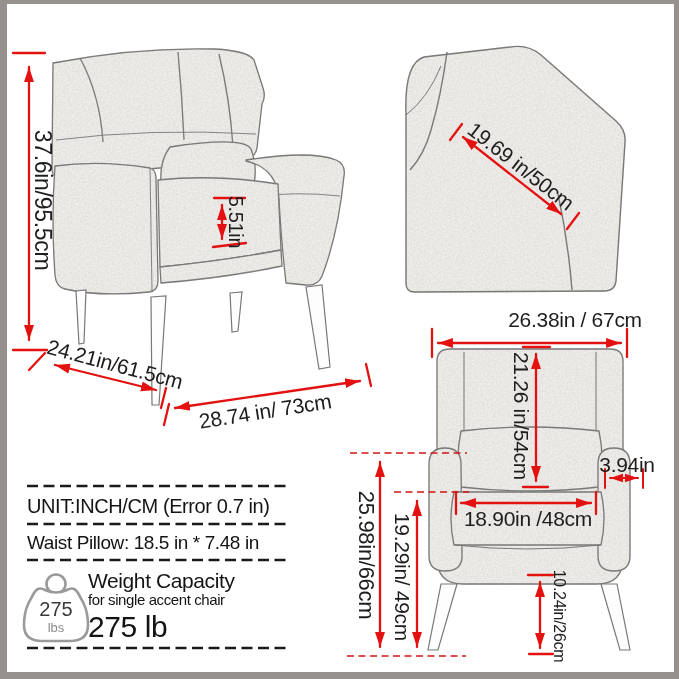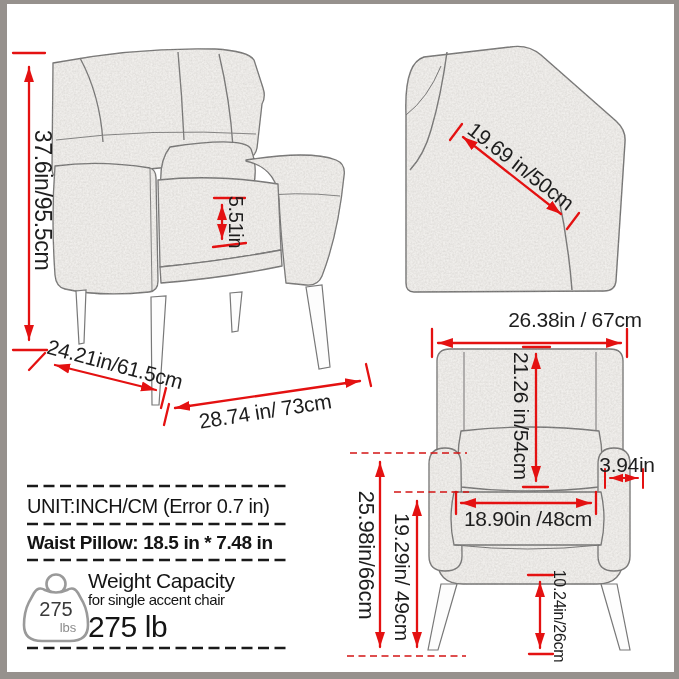--- a/index.html
+++ b/index.html
@@ -212,23 +212,23 @@
 <div class="lbl" style="left:528px;top:518px;font-size:21px;">18.90in /48cm</div>
 
 <div class="lbl vert" style="left:366px;top:555px;font-size:22px;">25.98in/66cm</div>
 
 <div class="lbl vert" style="left:402px;top:577px;font-size:21px;">19.29in/ 49cm</div>
 
 <div class="lbl vert" style="left:559px;top:616px;font-size:16px;">10.24in/26cm</div>
 
 <div class="info" style="left:27px;top:496px;font-size:20px;">UNIT:INCH/CM (Error 0.7 in)</div>
 
-<div class="info" style="left:27px;top:533px;font-size:19px;font-weight:bold;">Waist Pillow: 18.5 in * 7.48 in</div>
+<div class="info" style="left:27px;top:533px;font-size:19px;">Waist Pillow: 18.5 in * 7.48 in</div>
 
 <div class="info" style="left:88px;top:570px;font-size:21px;">Weight Capacity</div>
 
 <div class="info" style="left:88px;top:592px;font-size:15px;">for single accent chair</div>
 
 <div class="info" style="left:88px;top:612px;font-size:30px;">275 lb</div>
 
 <div class="icon-txt" style="left:56px;top:609px;font-size:20px;color:#3a3a3a;">275</div>
 
-<div class="icon-txt" style="left:68px;top:627px;font-size:13px;color:#8c8c8c;">lbs</div>
+<div class="icon-txt" style="left:56px;top:627px;font-size:13px;color:#8c8c8c;">lbs</div>
 
 </body></html>

